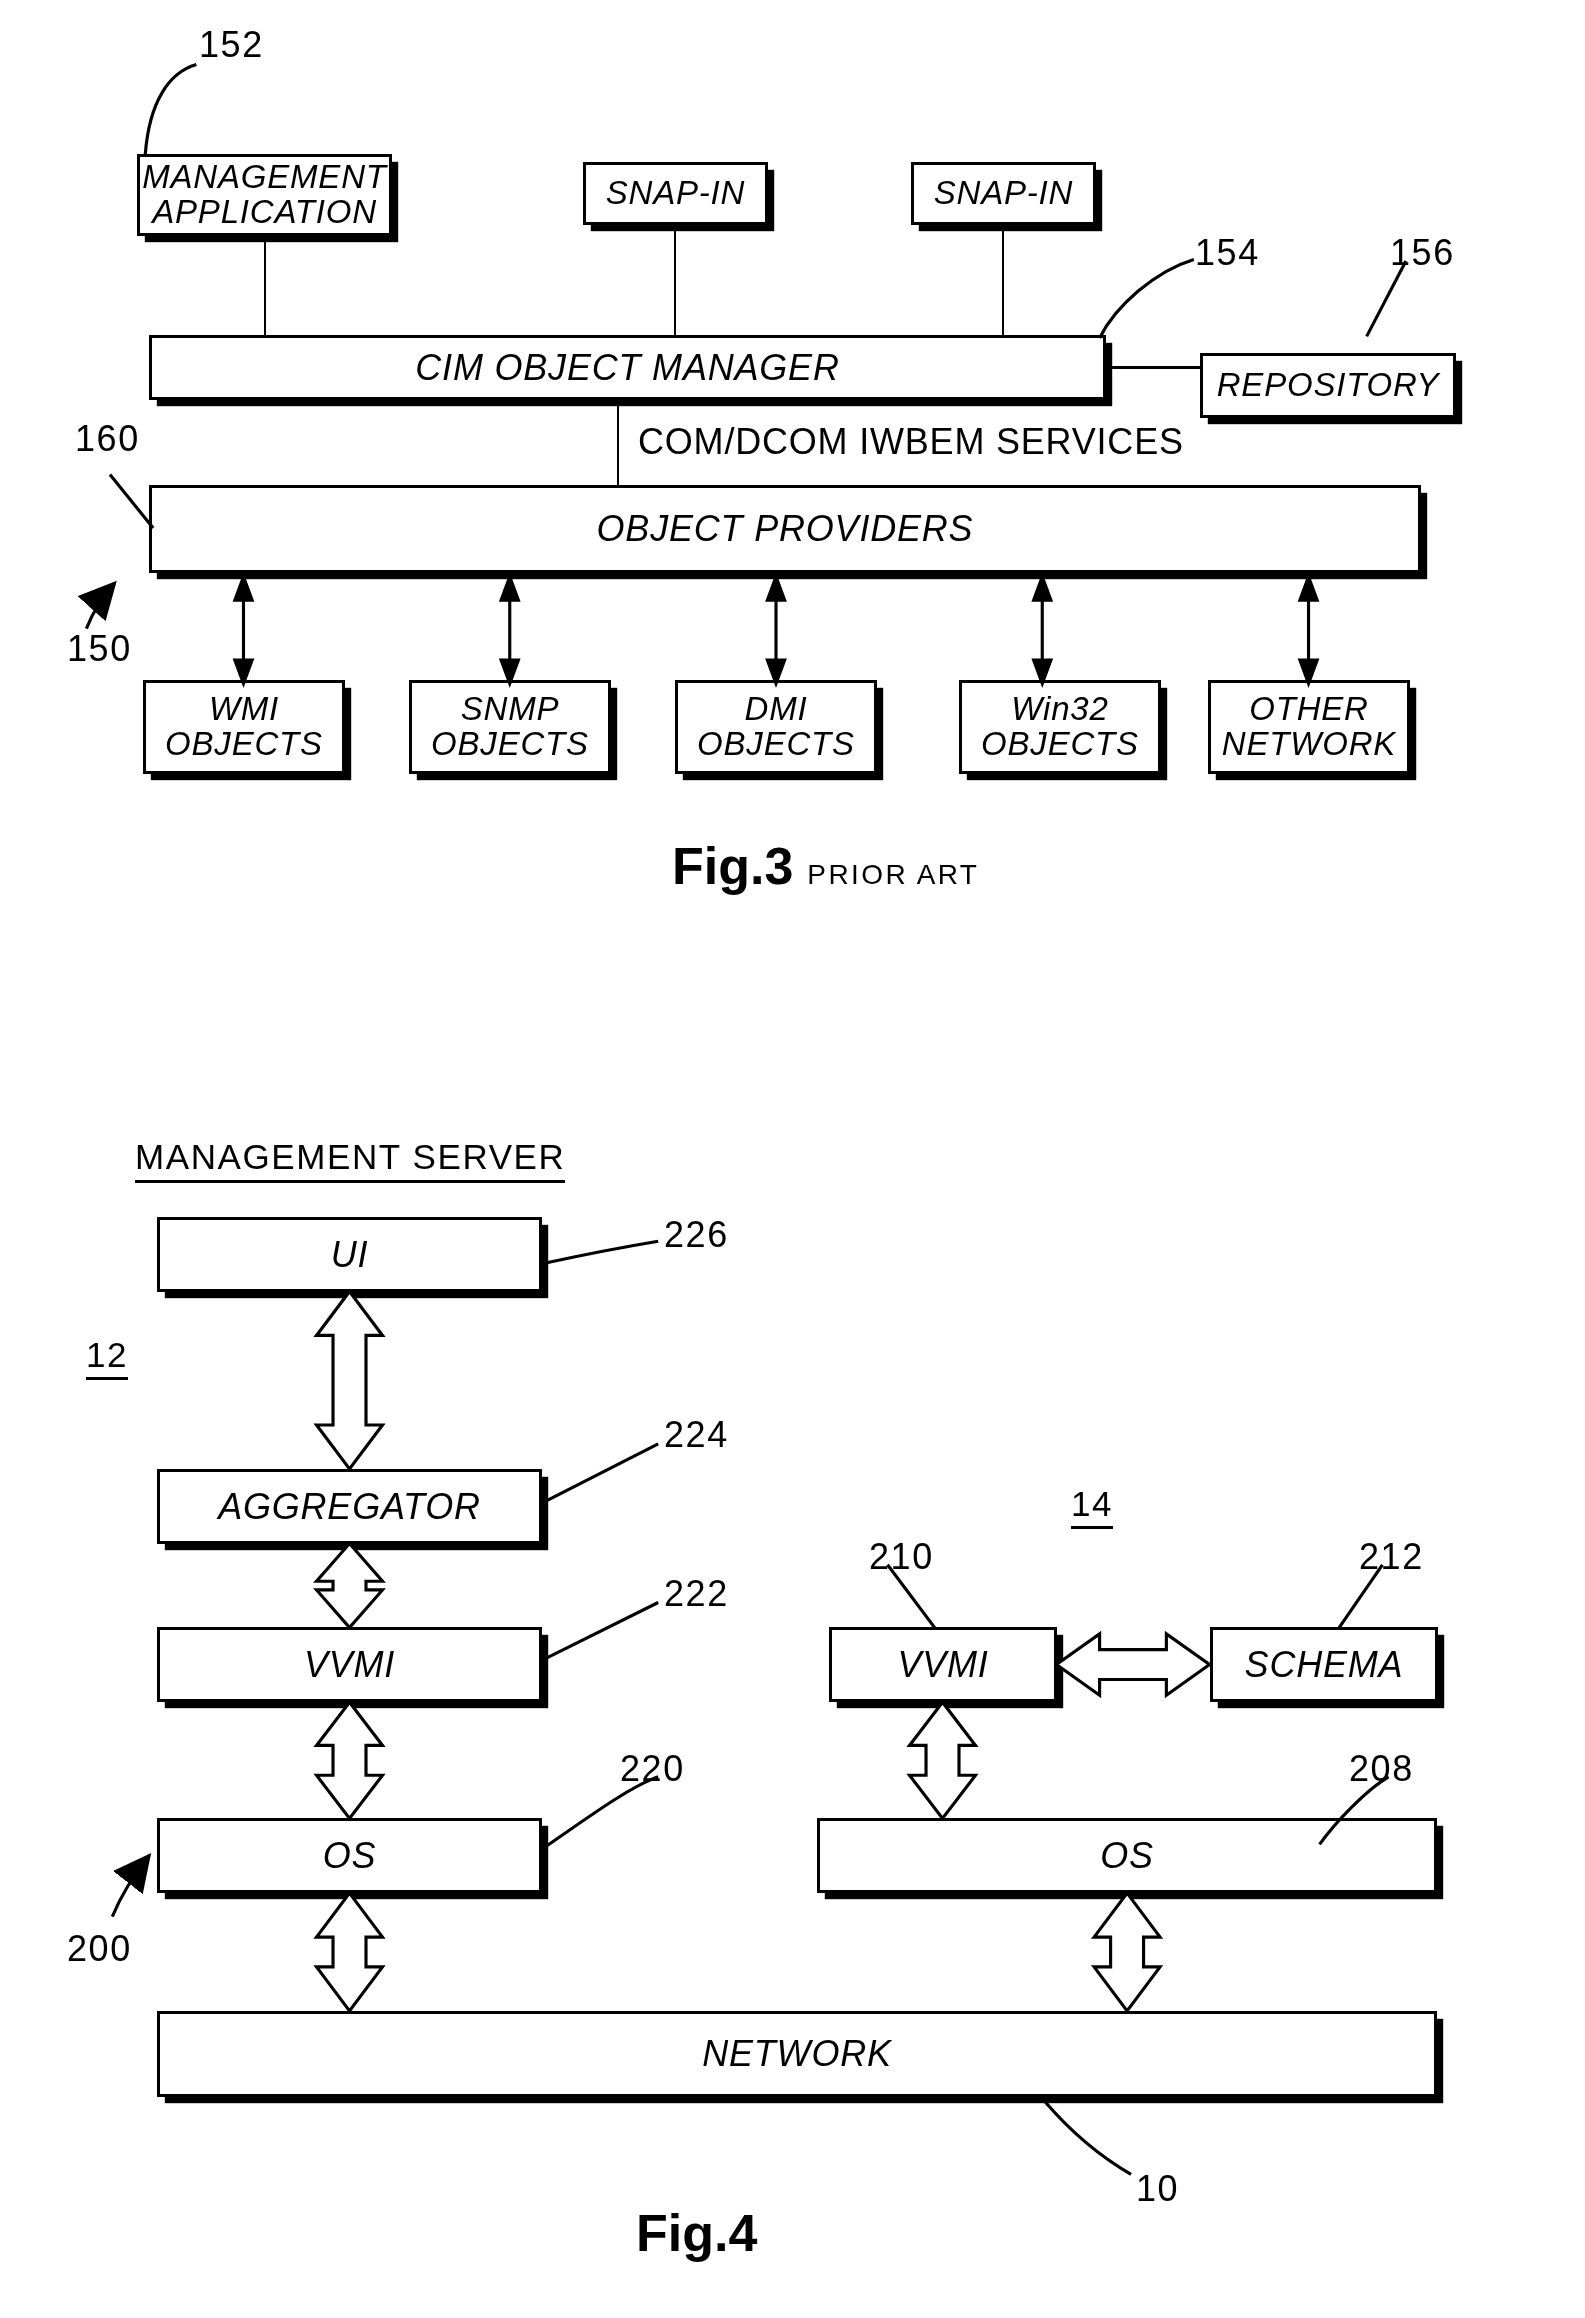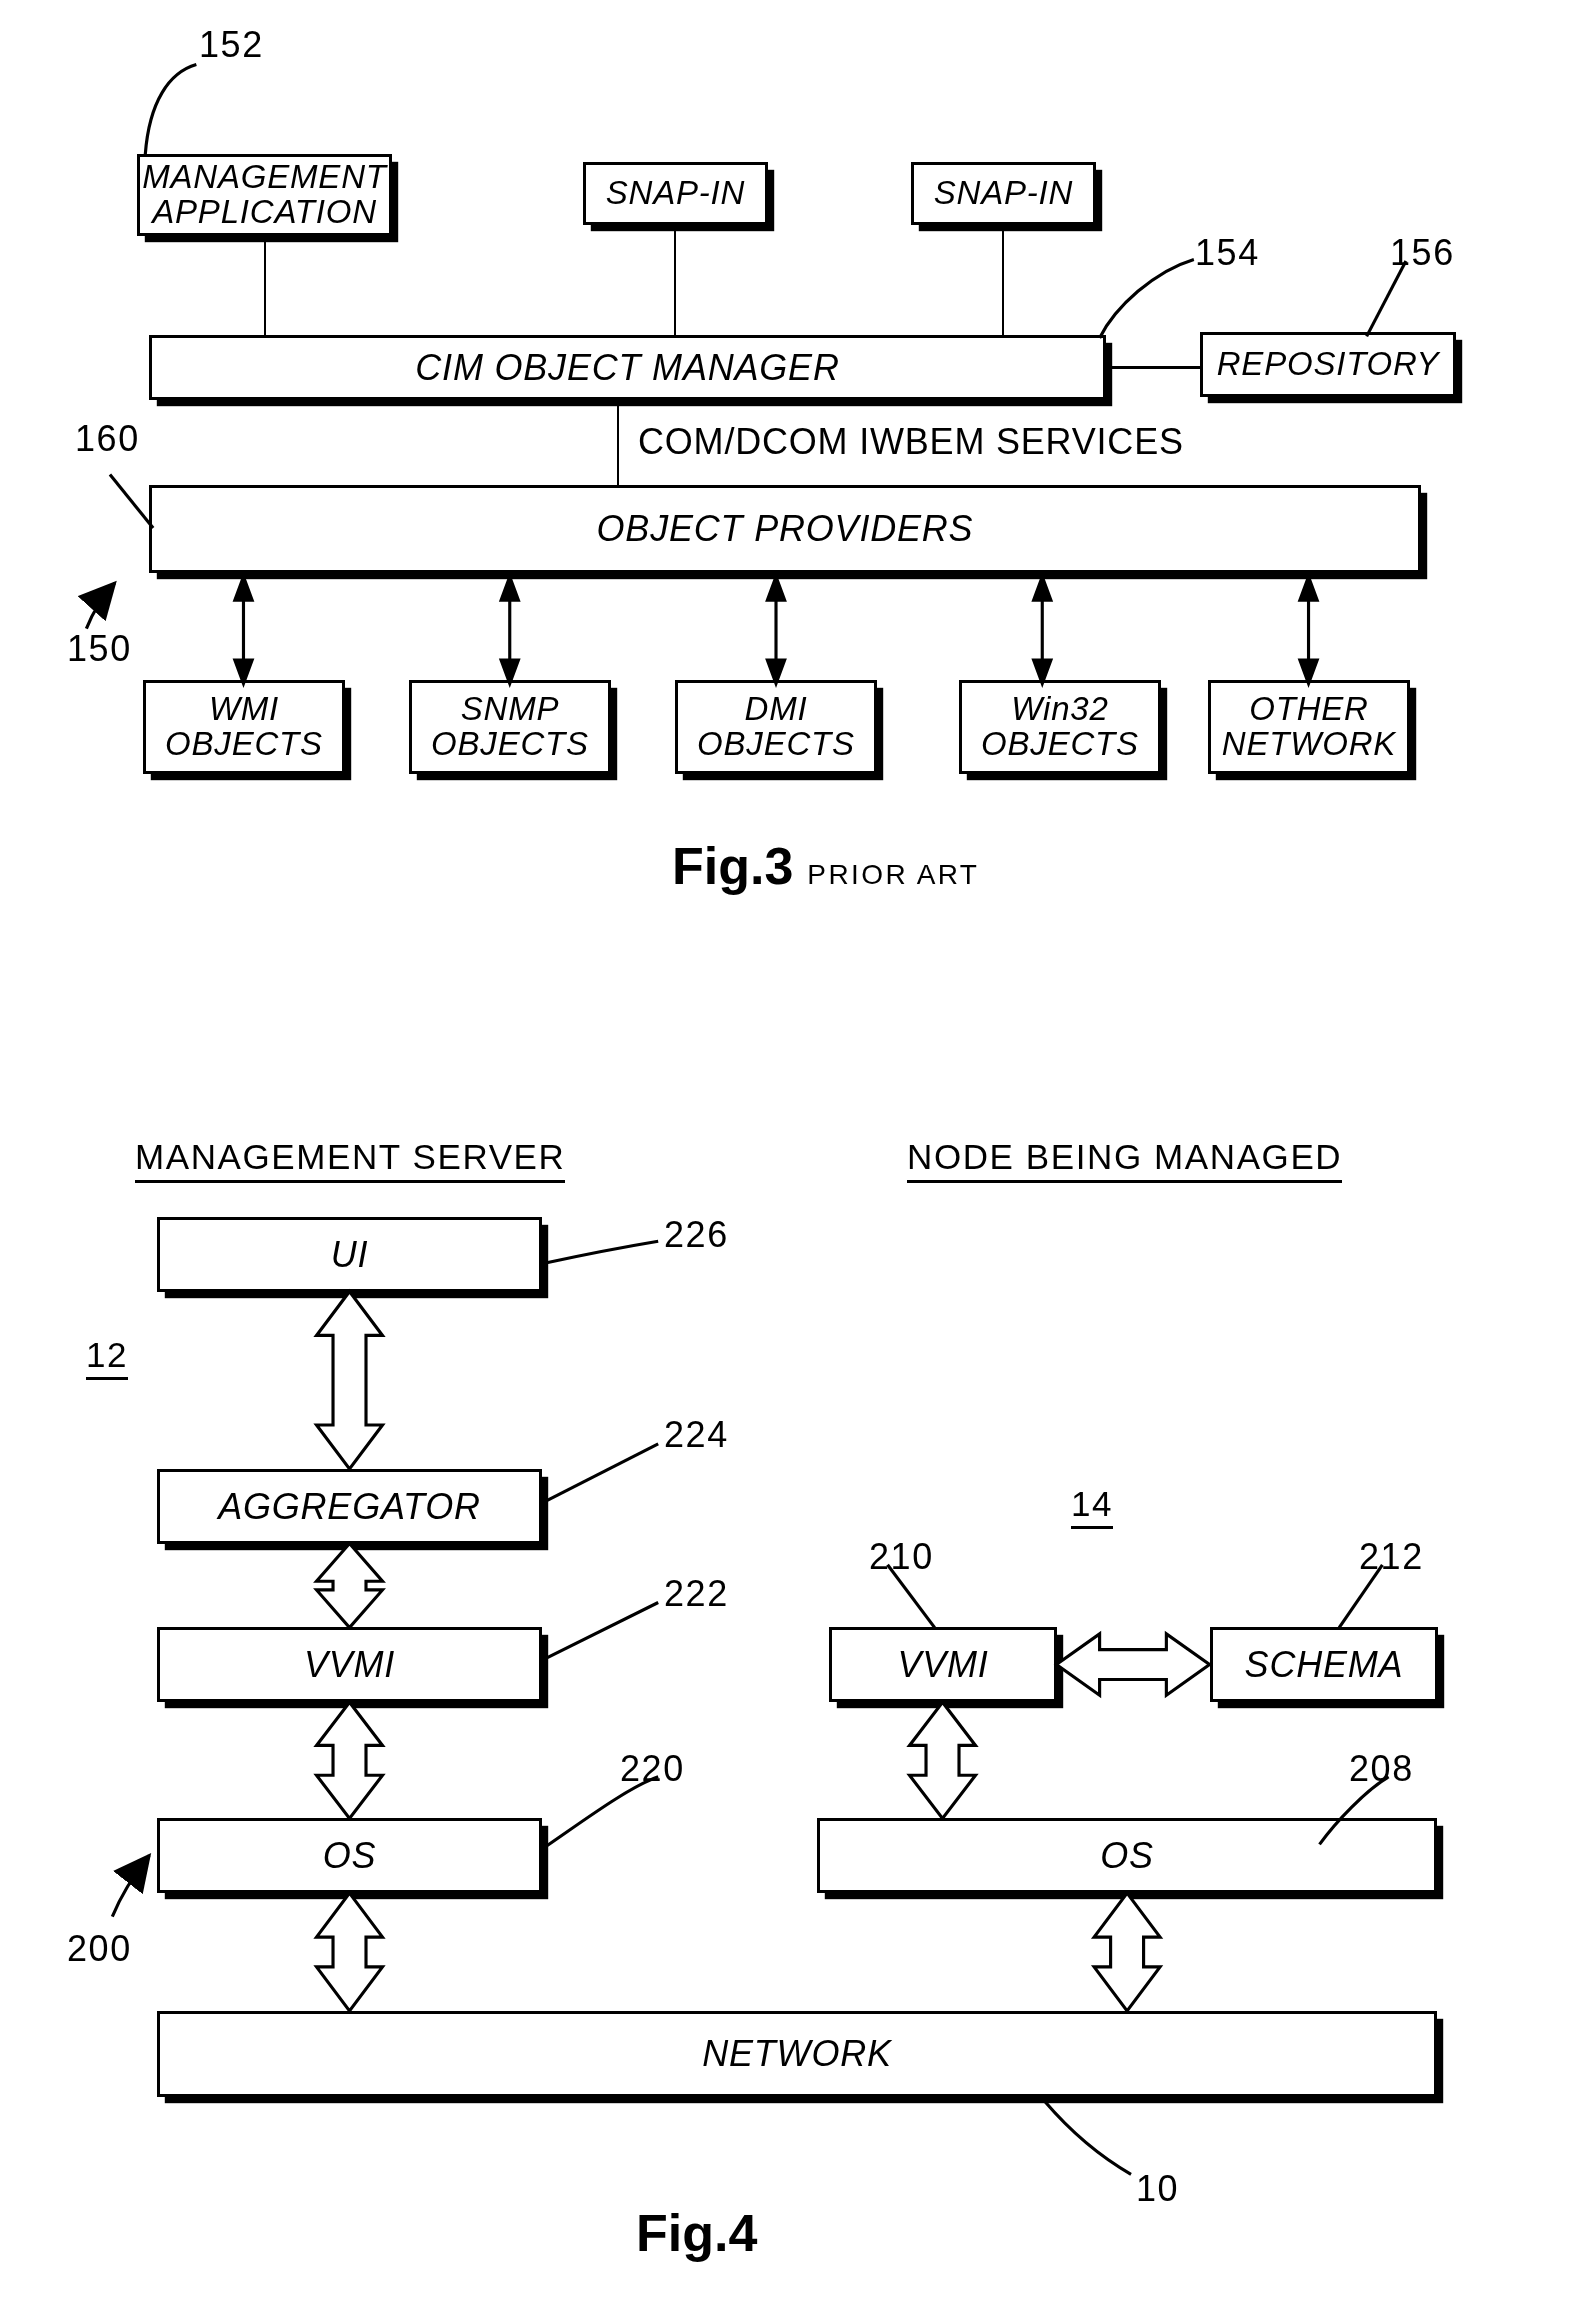--- a/index.html
+++ b/index.html
@@ -63,21 +63,21 @@
   <div class="ref" style="left:1195px;top:232px;">154</div>
 
   <div class="ref" style="left:1390px;top:232px;">156</div>
 
   <div class="pbox f44" style="left:149px;top:335px;width:957px;height:65px;">
     <span>CIM OBJECT MANAGER</span>
   </div>
 
   <div class="hline" style="left:1106px;top:366px;width:94px;"></div>
 
-  <div class="pbox f40" style="left:1200px;top:332px;width:256px;height:65px;">
+  <div class="pbox f40" style="left:1200px;top:353px;width:256px;height:65px;">
     <span>REPOSITORY</span>
   </div>
 
   <div class="vline" style="left:617px;top:400px;height:85px;"></div>
 
   <div class="lbl f44" style="left:638px;top:421px;font-size:36px;">COM/DCOM IWBEM SERVICES</div>
 
   <div class="ref" style="left:75px;top:418px;">160</div>
 
   <div class="pbox f44" style="left:149px;top:485px;width:1272px;height:88px;">
@@ -105,21 +105,20 @@
   <div class="pbox f40" style="left:1208px;top:680px;width:202px;height:94px;">
     <span>OTHER
 NETWORK</span>
   </div>
 
   <div class="figcap" style="left:672px;top:836px;">
     <span class="big">Fig.3</span><span class="small">PRIOR ART</span>
   </div>
 
   <div class="sect" style="left:135px;top:1137px;">MANAGEMENT SERVER</div>
-  <div class="sect" style="left:907px;top:1137px;">NODE BEING MANAGED</div>
 
   <div class="ref" style="left:664px;top:1214px;">226</div>
 
   <div class="pbox f44" style="left:157px;top:1217px;width:385px;height:75px;">
     <span>UI</span>
   </div>
 
   <div class="und" style="left:86px;top:1335px;">12</div>
 
   <div class="ref" style="left:664px;top:1414px;">224</div>

